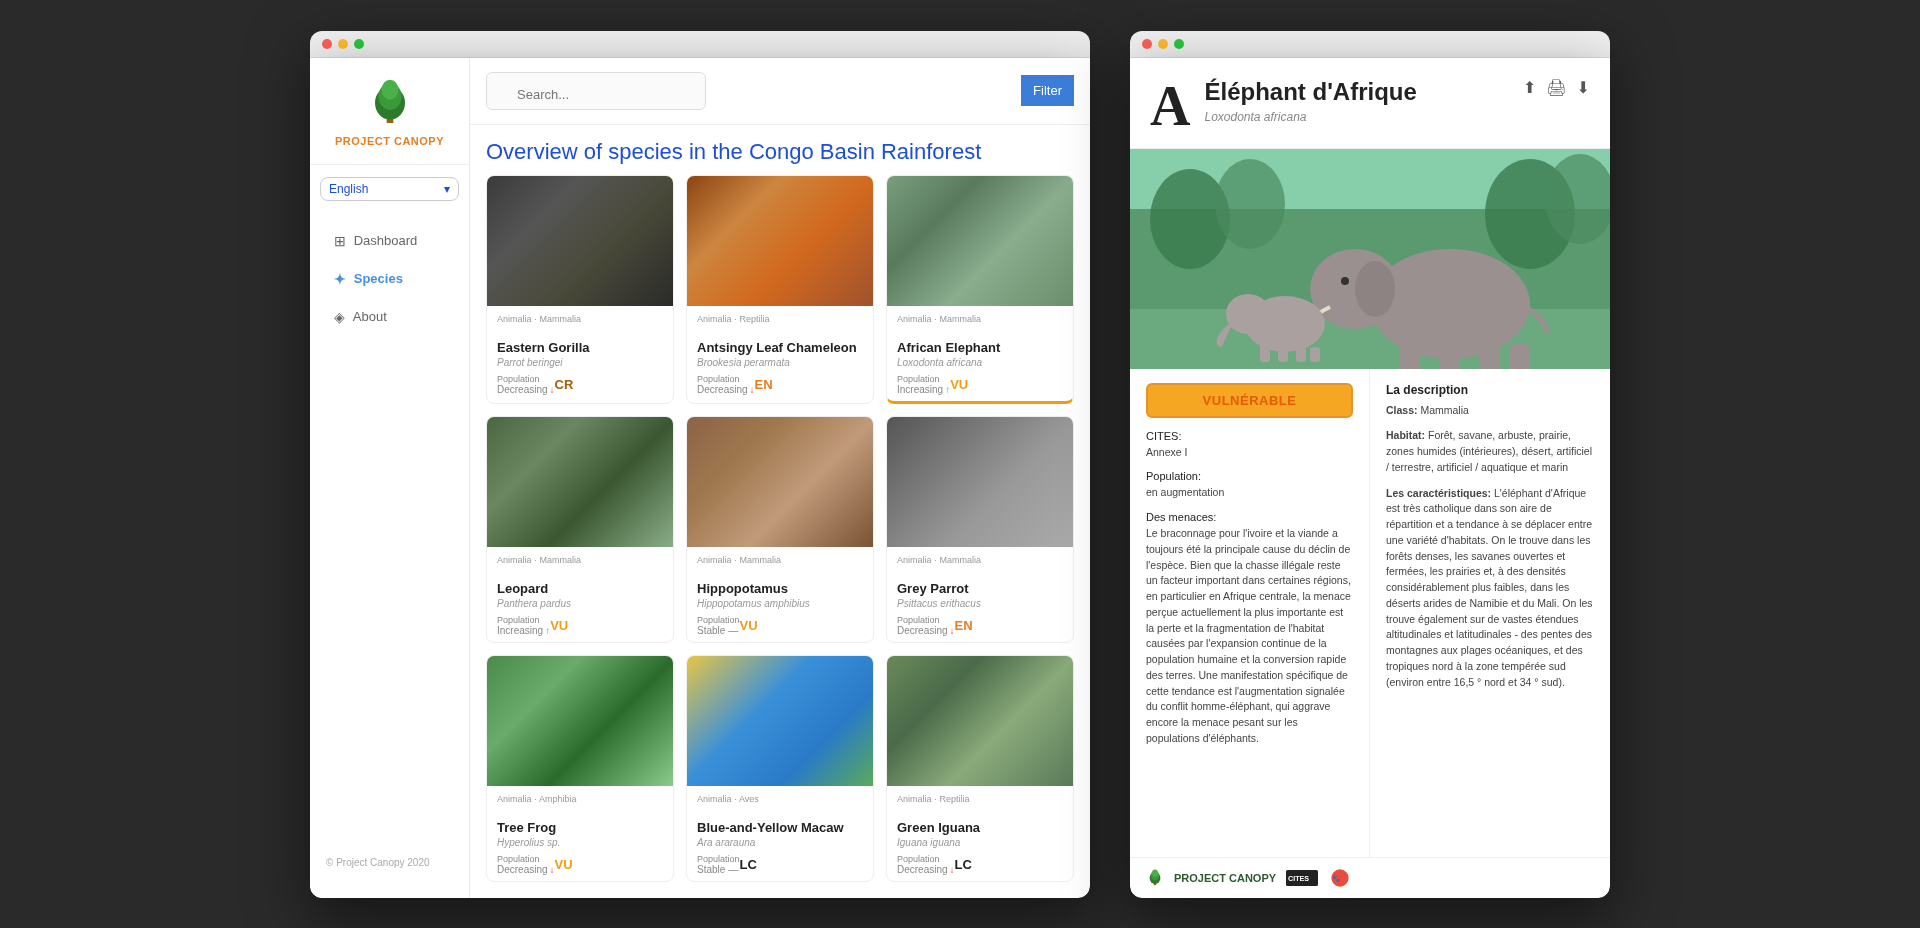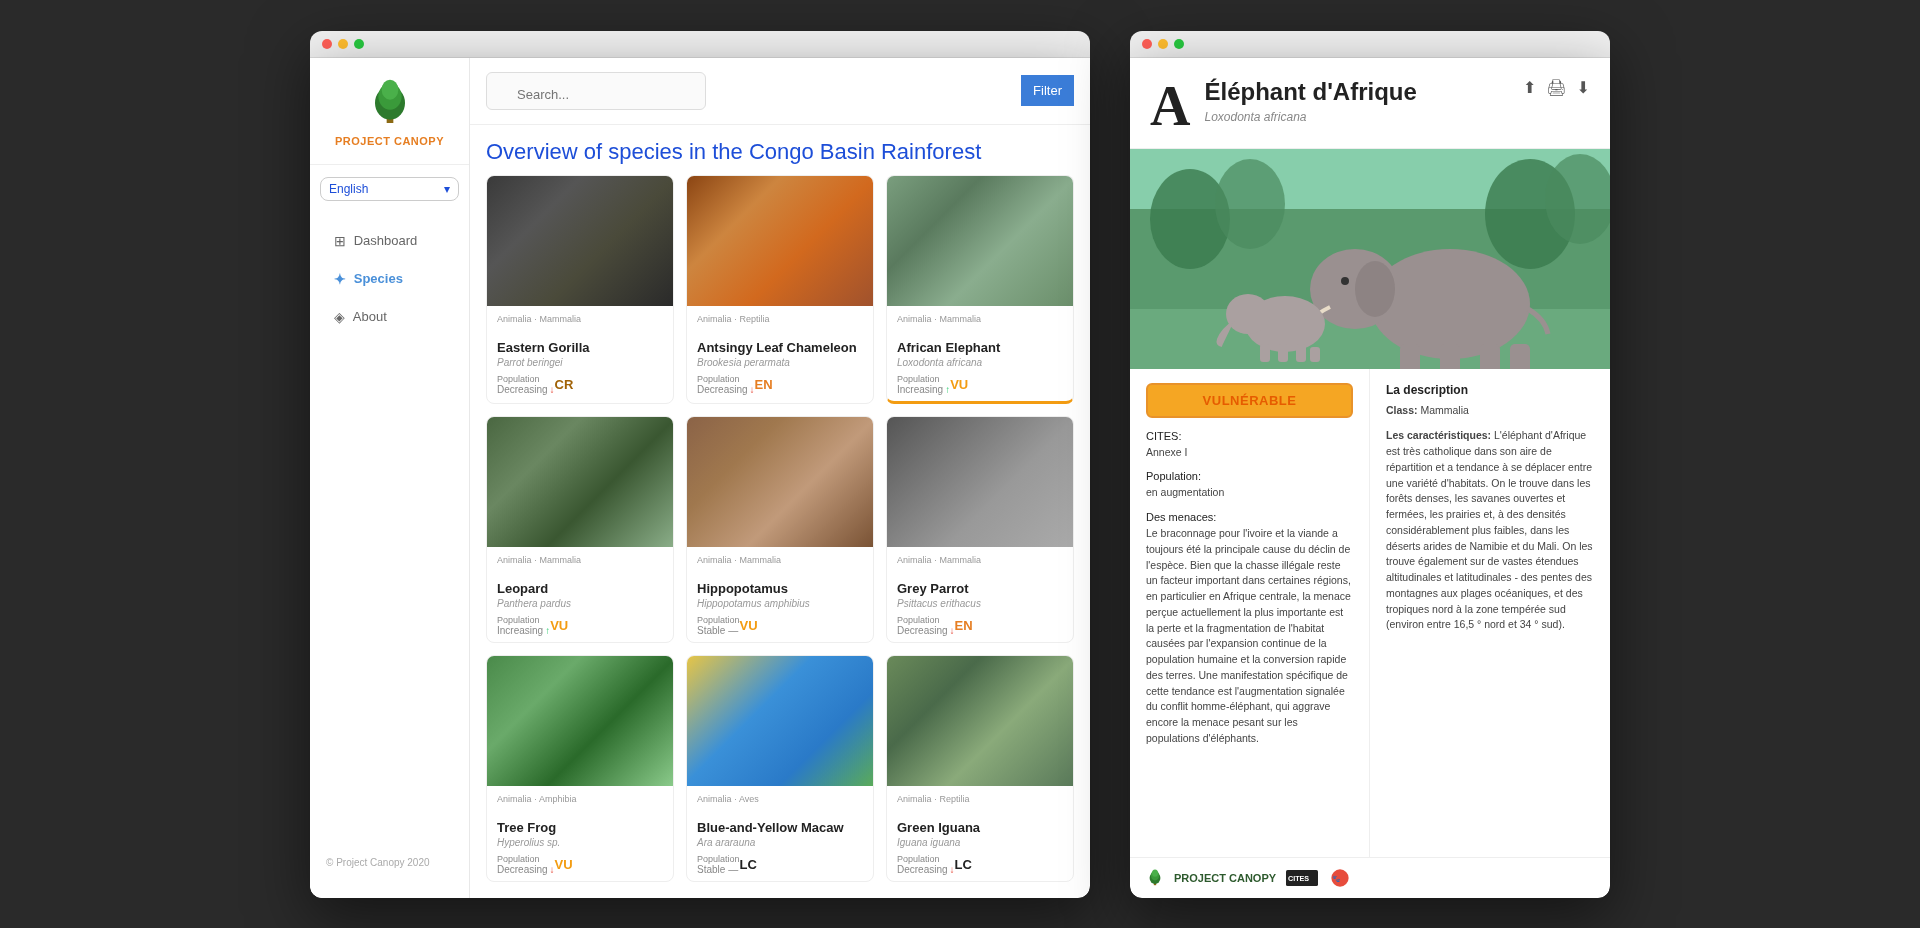--- a/index.html
+++ b/index.html
@@ -642,20 +642,23 @@
         <div class="detail-text">en augmentation</div>
         <div class="detail-label">Des menaces:</div>
         <div class="detail-text">Le braconnage pour l'ivoire et la viande a toujours été la principale cause du déclin de l'espèce. Bien que la chasse illégale reste un facteur important dans certaines régions, en particulier en Afrique centrale, la menace perçue actuellement la plus importante est la perte et la fragmentation de l'habitat causées par l'expansion continue de la population humaine et la conversion rapide des terres. Une manifestation spécifique de cette tendance est l'augmentation signalée du conflit homme-éléphant, qui aggrave encore la menace pesant sur les populations d'éléphants.</div>
       </div>
       <div class="detail-right">
         <div class="detail-section-title">La description</div>
         <div class="detail-text">
           <strong>Class:</strong> <span>Mammalia</span>
         </div>
         <div class="detail-text">
+          <strong>Habitat:</strong> <span>Forêt, savane, arbuste, prairie, zones humides (intérieures), désert, artificiel / terrestre, artificiel / aquatique et marin</span>
+        </div>
+        <div class="detail-text">
           <strong>Les caractéristiques:</strong> <span>L'éléphant d'Afrique est très catholique dans son aire de répartition et a tendance à se déplacer entre une variété d'habitats. On le trouve dans les forêts denses, les savanes ouvertes et fermées, les prairies et, à des densités considérablement plus faibles, dans les déserts arides de Namibie et du Mali. On les trouve également sur de vastes étendues altitudinales et latitudinales - des pentes des montagnes aux plages océaniques, et des tropiques nord à la zone tempérée sud (environ entre 16,5 ° nord et 34 ° sud).</span>
         </div>
       </div>
     </div>
 
     <div class="detail-footer">
       <svg width="18" height="18" viewBox="0 0 60 60">
         <rect x="26" y="40" width="8" height="14" fill="#8B6914"></rect>
         <ellipse cx="30" cy="30" rx="18" ry="20" fill="#2d7a2d"></ellipse>
         <ellipse cx="30" cy="22" rx="14" ry="16" fill="#3a9a3a"></ellipse>

